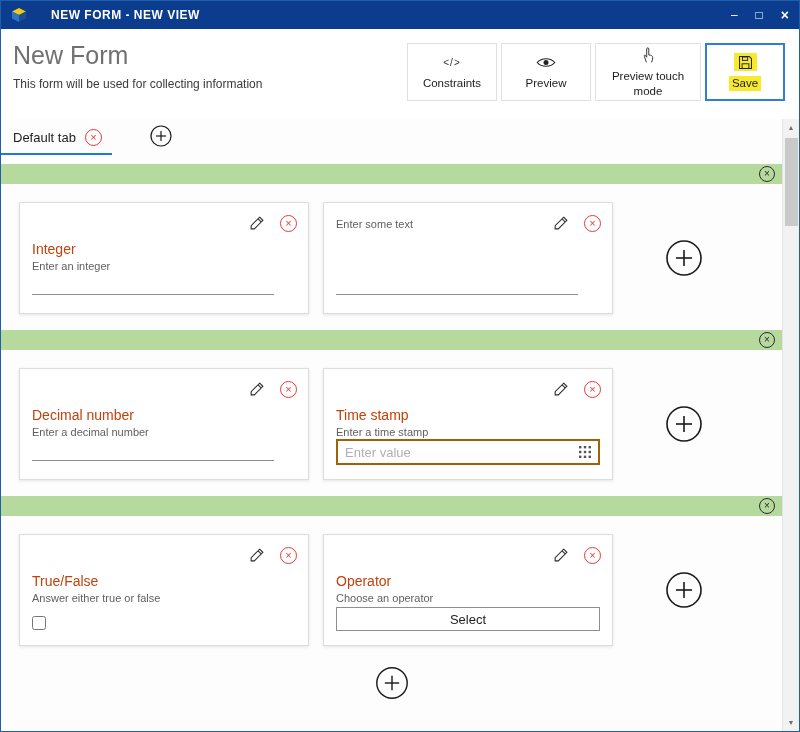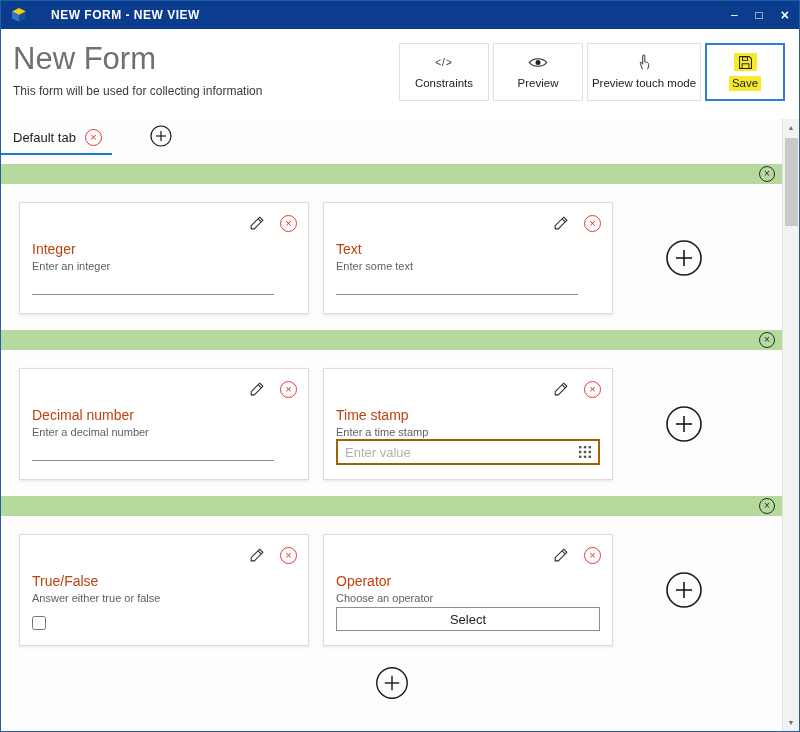--- a/index.html
+++ b/index.html
@@ -9,25 +9,25 @@
   
   .titlebar { height:28px; background:#0b3c8d; display:flex; align-items:center; padding:0 10px; gap:24px; flex:none; }
   .titlebar .logo { display:flex; align-items:center; }
   .titlebar .title { color:#fff; font-size:12px; font-weight:bold; letter-spacing:.5px; flex:1; }
   .win-controls { display:flex; gap:18px; color:#fff; align-items:center; }
   .win-controls span { font-size:12px; line-height:1; cursor:default; }
   .win-controls .close-glyph { font-weight:bold; font-size:14px; }
 
   
   .header { height:90px; background:#fff; display:flex; justify-content:space-between; align-items:flex-start; padding:12px 14px 0 12px; flex:none; }
-  .page-title { font-size:31px; color:#707070; font-weight:400; }
+  .page-title { font-size:25px; color:#707070; font-weight:400; }
   .page-subtitle { font-size:12px; color:#3a3a3a; margin-top:7px; }
   .toolbar { display:flex; gap:4px; margin-top:2px; }
   .tool-btn { width:90px; height:58px; background:#fff; border:1px solid #e0e0e0; display:flex; flex-direction:column; align-items:center; justify-content:center; gap:5px; font-size:11.5px; color:#222; cursor:pointer; padding:2px; }
-  .tool-btn.touch { width:114px; }
+  .tool-btn.touch { width:106px; }
   .tool-btn.save { width:80px; border:2px solid #2f80d4; }
   .tool-icon { display:flex; align-items:center; justify-content:center; height:18px; }
   .code-glyph { font-size:10px; color:#333; letter-spacing:1px; }
   .tool-label { text-align:center; line-height:1.25; }
   .hl { background:#f7e92e; padding:0 3px; }
 
   
   .bodywrap { flex:1; position:relative; background:#fdfdfd; }
   .main { position:absolute; left:0; top:0; right:17px; bottom:0; overflow:hidden; background:#fdfdfd; }
 
@@ -169,21 +169,20 @@
             <div class="card">
               <div class="card-icons">
                 <button class="icon-btn">
                   <svg width="18" height="18" viewBox="0 0 20 20">
                     <path d="M13 3.5 L16.5 7 L7 16.5 H3.5 V13 Z" fill="none" stroke="#2b2b2b" stroke-width="1.2"></path>
                     <line x1="11.2" y1="5.3" x2="14.7" y2="8.8" stroke="#2b2b2b" stroke-width="1.2"></line>
                   </svg>
                 </button>
                 <span class="circle-x red">×</span>
               </div>
-              <div class="card-label">Text</div>
               <div class="card-desc">Enter some text</div>
               <div class="underline-input"></div>
             </div>
             <button class="add-field">
               <svg width="38" height="38" viewBox="0 0 38 38">
                 <circle cx="19" cy="19" r="17" fill="none" stroke="#1a1a1a" stroke-width="1.6"></circle>
                 <line x1="19" y1="11" x2="19" y2="27" stroke="#1a1a1a" stroke-width="1.6"></line>
                 <line x1="11" y1="19" x2="27" y2="19" stroke="#1a1a1a" stroke-width="1.6"></line>
               </svg>
             </button>

